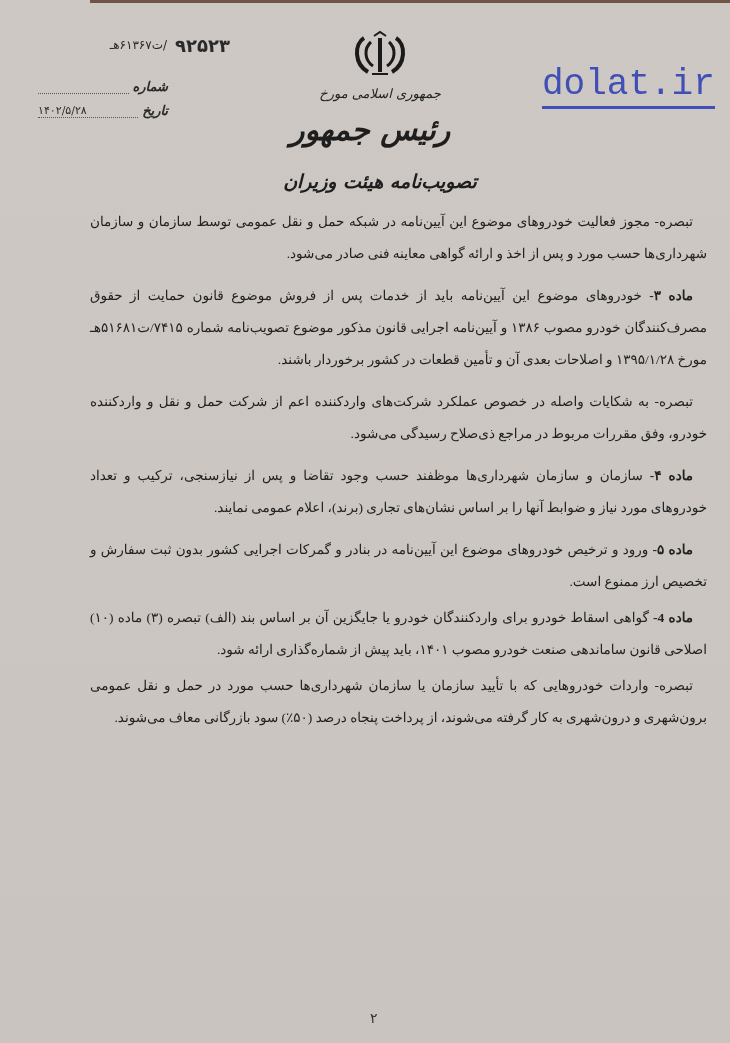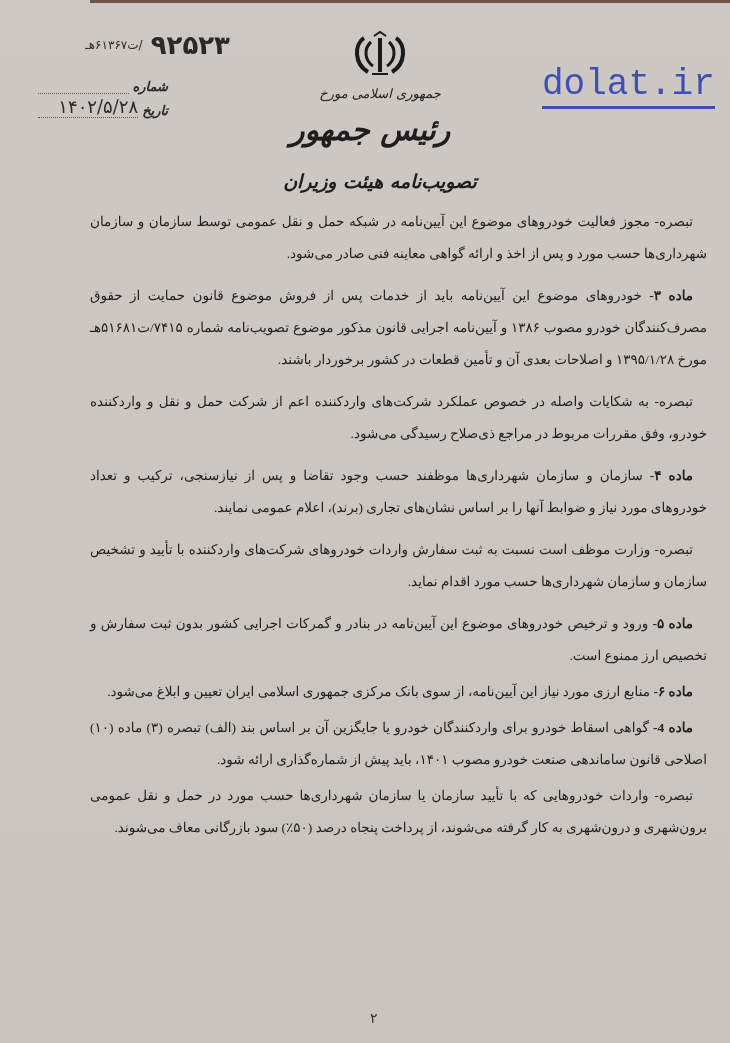--- a/index.html
+++ b/index.html
@@ -14,29 +14,29 @@
     background:linear-gradient(180deg,#cdc8c3 0%,#cbc6c1 50%,#c9c4bf 100%);
   }
   .topedge {
     position:absolute; left:90px; top:0; width:640px; height:3px;
     background:#6e5545;
   }
   .serial {
     position:absolute; left:30px; top:28px; width:200px; height:34px;
     direction:rtl; display:flex; align-items:center; gap:8px;
   }
-  .serial .big { font-size:26px; font-weight:bold; color:#2a2a2a; letter-spacing:2px; }
+  .serial .big { font-size:18px; font-weight:bold; color:#2a2a2a; letter-spacing:2px; }
   .serial .small { font-size:12px; color:#2a2a2a; }
   .meta {
     position:absolute; left:38px; top:70px; width:130px; direction:rtl;
     font-size:13px; color:#2a2a2a; font-family:"DejaVu Serif", serif;
   }
   .meta .row { display:flex; align-items:flex-end; gap:4px; height:24px; }
   .meta .lbl { font-style:italic; font-weight:bold; }
-  .meta .val { flex:1; border-bottom:1px dotted #555; text-align:right; font-size:18px; }
+  .meta .val { flex:1; border-bottom:1px dotted #555; text-align:left; font-size:11px; }
   .emblem {
     position:absolute; left:350px; top:30px; width:60px; height:50px;
   }
   .hdr1 { position:absolute; left:310px; top:86px; width:140px; text-align:center;
     font-family:"DejaVu Serif", serif; font-size:13px; font-style:italic; color:#222; }
   .hdr2 { position:absolute; left:290px; top:112px; width:180px; text-align:left;
     font-family:"DejaVu Serif", serif; font-size:30px; font-weight:bold; font-style:italic; color:#1e1e1e; }
   .hdr3 { position:absolute; left:280px; top:170px; width:200px; text-align:center;
     font-family:"DejaVu Serif", serif; font-size:19px; font-weight:bold; font-style:italic; color:#1e1e1e; }
   .watermark {
@@ -95,21 +95,19 @@
   <div class="hdr2">رئیس جمهور</div>
   <div class="hdr3">تصویب‌نامه هیئت وزیران</div>
 
   <div class="watermark">dolat.ir</div>
 
   <div class="body">
     <p class="para"><b></b><span>تبصره- مجوز فعالیت خودروهای موضوع این آیین‌نامه در شبکه حمل و نقل عمومی توسط سازمان و سازمان شهرداری‌ها حسب مورد و پس از اخذ و ارائه گواهی معاینه فنی صادر می‌شود.</span></p>
     <p class="para"><b>ماده ۳-</b><span> خودروهای موضوع این آیین‌نامه باید از خدمات پس از فروش موضوع قانون حمایت از حقوق مصرف‌کنندگان خودرو مصوب ۱۳۸۶ و آیین‌نامه اجرایی قانون مذکور موضوع تصویب‌نامه شماره ۷۴۱۵/ت۵۱۶۸۱هـ مورخ ۱۳۹۵/۱/۲۸ و اصلاحات بعدی آن و تأمین قطعات در کشور برخوردار باشند.</span></p>
     <p class="para"><b></b><span>تبصره- به شکایات واصله در خصوص عملکرد شرکت‌های واردکننده اعم از شرکت حمل و نقل و واردکننده خودرو، وفق مقررات مربوط در مراجع ذی‌صلاح رسیدگی می‌شود.</span></p>
     <p class="para"><b>ماده ۴-</b><span> سازمان و سازمان شهرداری‌ها موظفند حسب وجود تقاضا و پس از نیازسنجی، ترکیب و تعداد خودروهای مورد نیاز و ضوابط آنها را بر اساس نشان‌های تجاری (برند)، اعلام عمومی نمایند.</span></p>
-    <p class="para"><b></b><span>تبصره- وزارت موظف است نسبت به ثبت سفارش واردات خودروهای شرکت‌های واردکننده با تأیید و تشخیص سازمان و سازمان شهرداری‌ها حسب مورد اقدام نماید.</span></p>
     <p class="para nobm"><b>ماده ۵-</b><span> ورود و ترخیص خودروهای موضوع این آیین‌نامه در بنادر و گمرکات اجرایی کشور بدون ثبت سفارش و تخصیص ارز ممنوع است.</span></p>
-    <p class="para nobm"><b>ماده ۶-</b><span> منابع ارزی مورد نیاز این آیین‌نامه، از سوی بانک مرکزی جمهوری اسلامی ایران تعیین و ابلاغ می‌شود.</span></p>
     <p class="para nobm"><b>ماده 4-</b><span> گواهی اسقاط خودرو برای واردکنندگان خودرو یا جایگزین آن بر اساس بند (الف) تبصره (۳) ماده (۱۰) اصلاحی قانون ساماندهی صنعت خودرو مصوب ۱۴۰۱، باید پیش از شماره‌گذاری ارائه شود.</span></p>
     <p class="para"><b></b><span>تبصره- واردات خودروهایی که با تأیید سازمان یا سازمان شهرداری‌ها حسب مورد در حمل و نقل عمومی برون‌شهری و درون‌شهری به کار گرفته می‌شوند، از پرداخت پنجاه درصد (۵۰٪) سود بازرگانی معاف می‌شوند.</span></p>
   </div>
 
   <div class="pagenum">۲</div>
 </div>
 
 </body></html>

